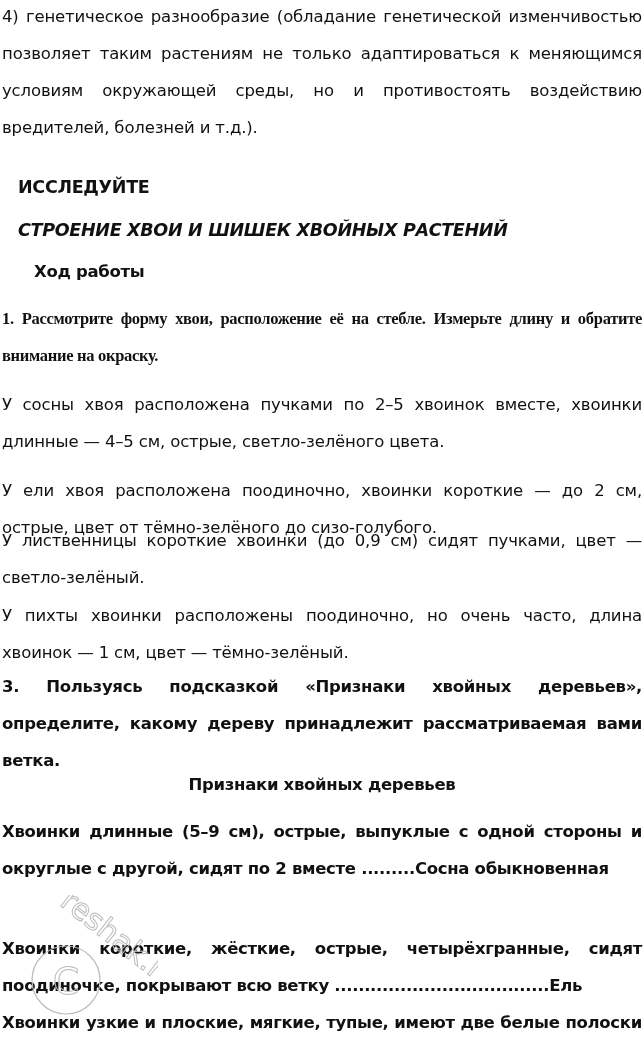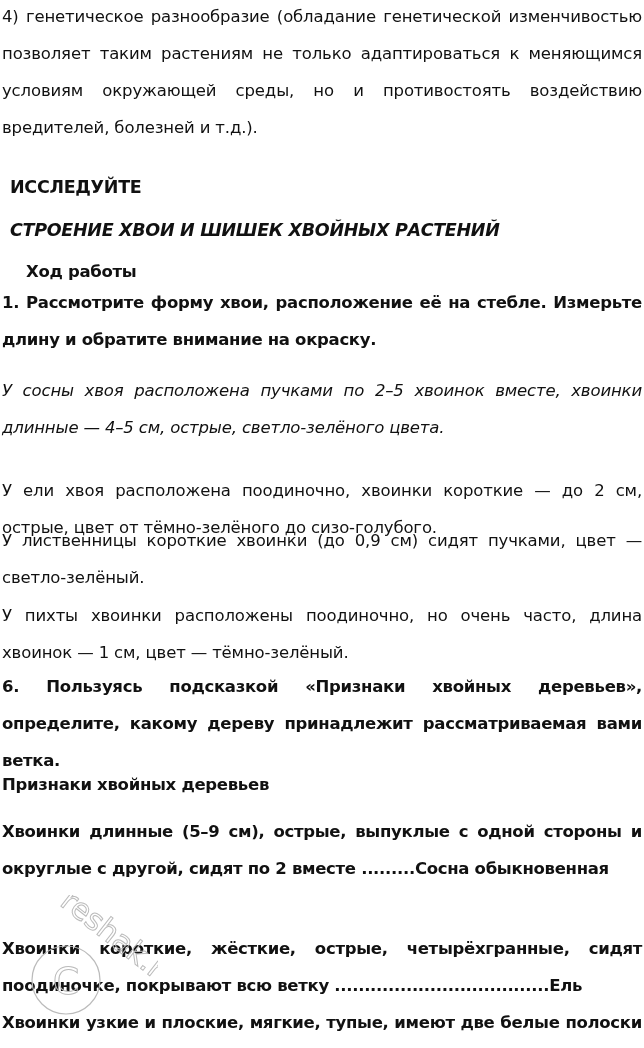--- a/index.html
+++ b/index.html
@@ -27,30 +27,31 @@
       width: 640px;
       font-size: 16.5px;
       line-height: 37px;
       text-align: justify;
       letter-spacing: -0.15px;
     }
     .p.body { font-weight: normal; }
     .p.bold { font-weight: bold; letter-spacing: -0.3px; }
     .heading {
       position: absolute;
-      left: 8px;
+      left: 16px;
       font-size: 17.5px;
       font-weight: bold;
       line-height: 30px;
       letter-spacing: -0.3px;
     }
     .center {
       position: absolute;
       left: 0;
       width: 640px;
+      text-align: center;
       font-size: 16.5px;
       font-weight: bold;
       line-height: 30px;
       letter-spacing: -0.3px;
     }
     .watermark {
       position: absolute;
       left: 8px;
       top: 895px;
       width: 150px;
@@ -62,28 +63,28 @@
 <body>
 
 <div class="page">
 
   <div class="p body" style="top:-2px;">4) генетическое разнообразие (обладание генетической изменчивостью позволяет таким растениям не только адаптироваться к меняющимся условиям окружающей среды, но и противостоять воздействию вредителей, болезней и т.д.).</div>
 
   <div class="heading" style="top:172px;">ИССЛЕДУЙТЕ</div>
   <div class="heading" style="top:215px;font-style:italic;">СТРОЕНИЕ ХВОИ И ШИШЕК ХВОЙНЫХ РАСТЕНИЙ</div>
   <div class="heading" style="top:257px; font-size:16.5px;margin-left:16px;">Ход работы</div>
 
-  <div class="p bold" style="top:284px;">1. Рассмотрите форму хвои, расположение её на стебле. Измерьте длину и обратите внимание на окраску.</div>
+  <div class="p bold" style="top:300px;font-family:Liberation Serif, serif;">1. Рассмотрите форму хвои, расположение её на стебле. Измерьте длину и обратите внимание на окраску.</div>
 
-  <div class="p body" style="top:372px;font-style:italic;">У сосны хвоя расположена пучками по 2–5 хвоинок вместе, хвоинки длинные — 4–5 см, острые, светло-зелёного цвета.</div>
+  <div class="p body" style="top:386px;">У сосны хвоя расположена пучками по 2–5 хвоинок вместе, хвоинки длинные — 4–5 см, острые, светло-зелёного цвета.</div>
   <div class="p body" style="top:472px;">У ели хвоя расположена поодиночно, хвоинки короткие — до 2 см, острые, цвет от тёмно-зелёного до сизо-голубого.</div>
   <div class="p body" style="top:522px;">У лиственницы короткие хвоинки (до 0,9 см) сидят пучками, цвет — светло-зелёный.</div>
   <div class="p body" style="top:597px;">У пихты хвоинки расположены поодиночно, но очень часто, длина хвоинок — 1 см, цвет — тёмно-зелёный.</div>
 
-  <div class="p bold" style="top:668px;">6. Пользуясь подсказкой «Признаки хвойных деревьев», определите, какому дереву принадлежит рассматриваемая вами ветка.</div>
+  <div class="p bold" style="top:668px;">3. Пользуясь подсказкой «Признаки хвойных деревьев», определите, какому дереву принадлежит рассматриваемая вами ветка.</div>
 
   <div class="center" style="top:770px;">Признаки хвойных деревьев</div>
 
   <div class="p bold" style="top:813px;">Хвоинки длинные (5–9 см), острые, выпуклые с одной стороны и округлые с другой, сидят по 2 вместе .........Сосна обыкновенная</div>
   <div class="p bold" style="top:930px;">Хвоинки короткие, жёсткие, острые, четырёхгранные, сидят поодиночке, покрывают всю ветку ....................................Ель</div>
   <div class="p bold" style="top:1004px;">Хвоинки узкие и плоские, мягкие, тупые, имеют две белые полоски с одной стороны ..........................................Пихта</div>
 
 </div>
 
 <div class="watermark">

